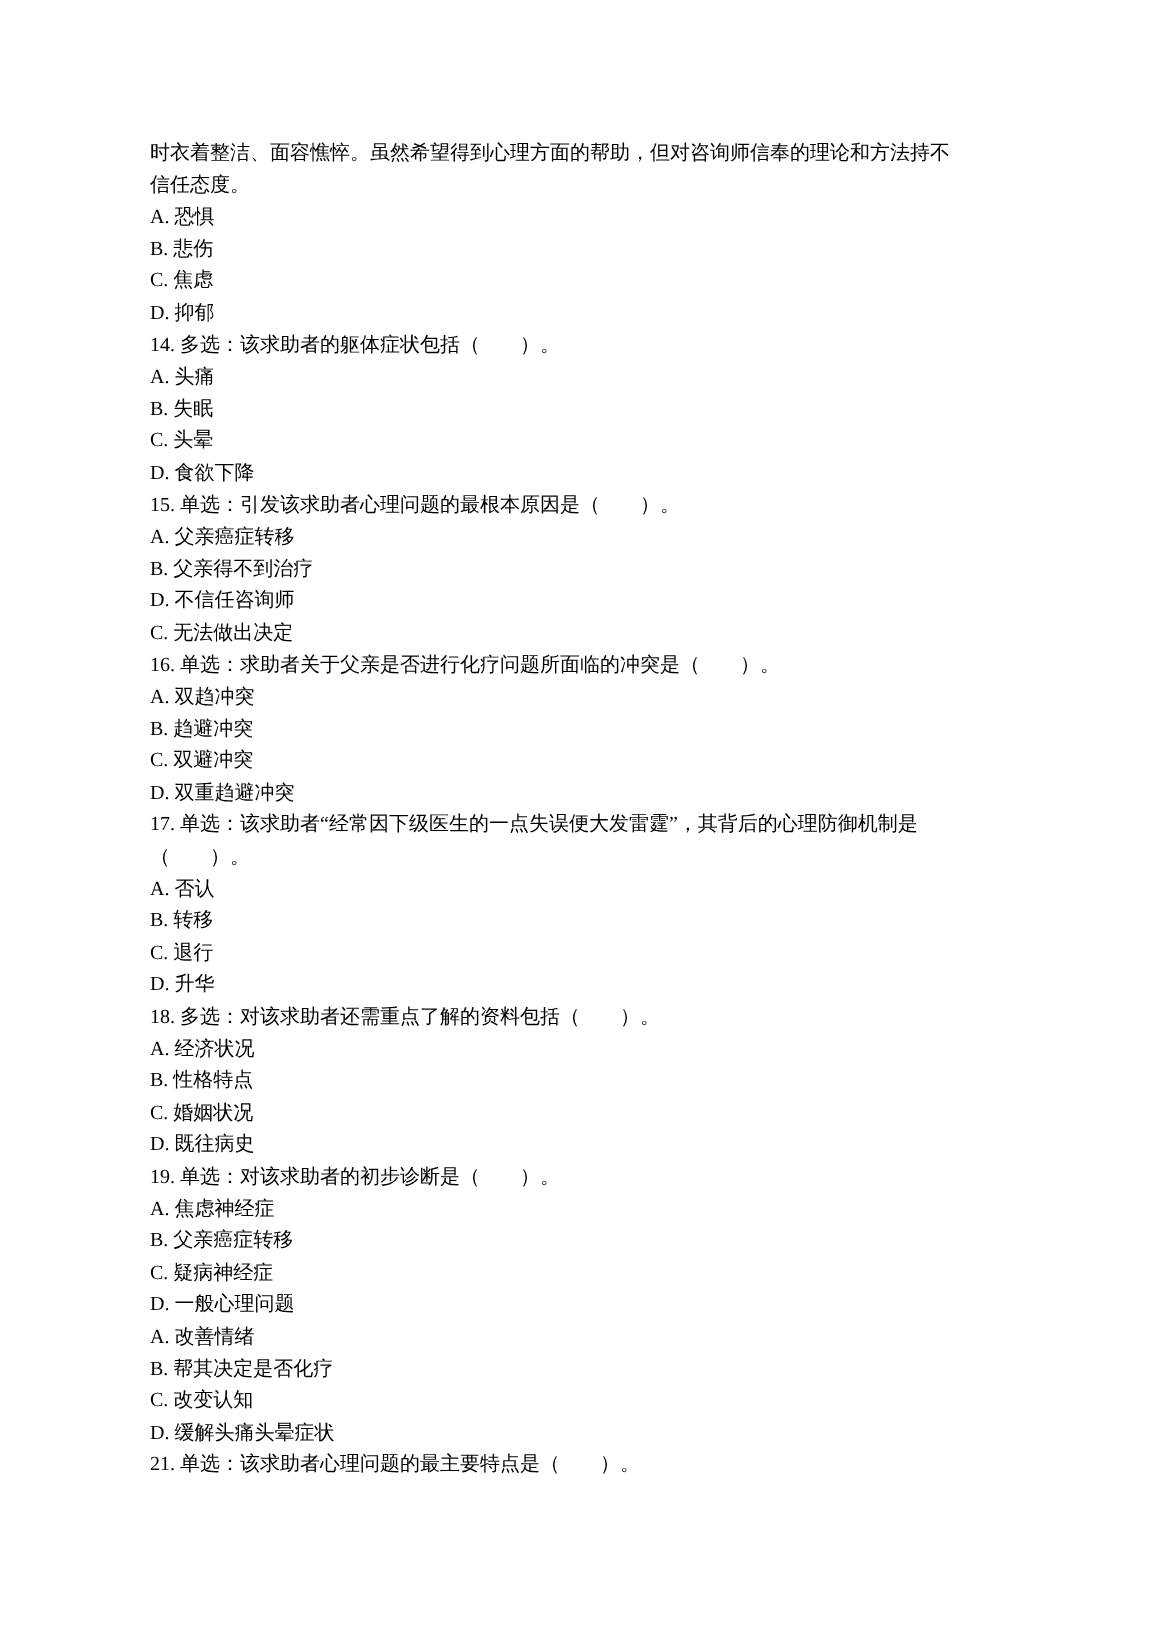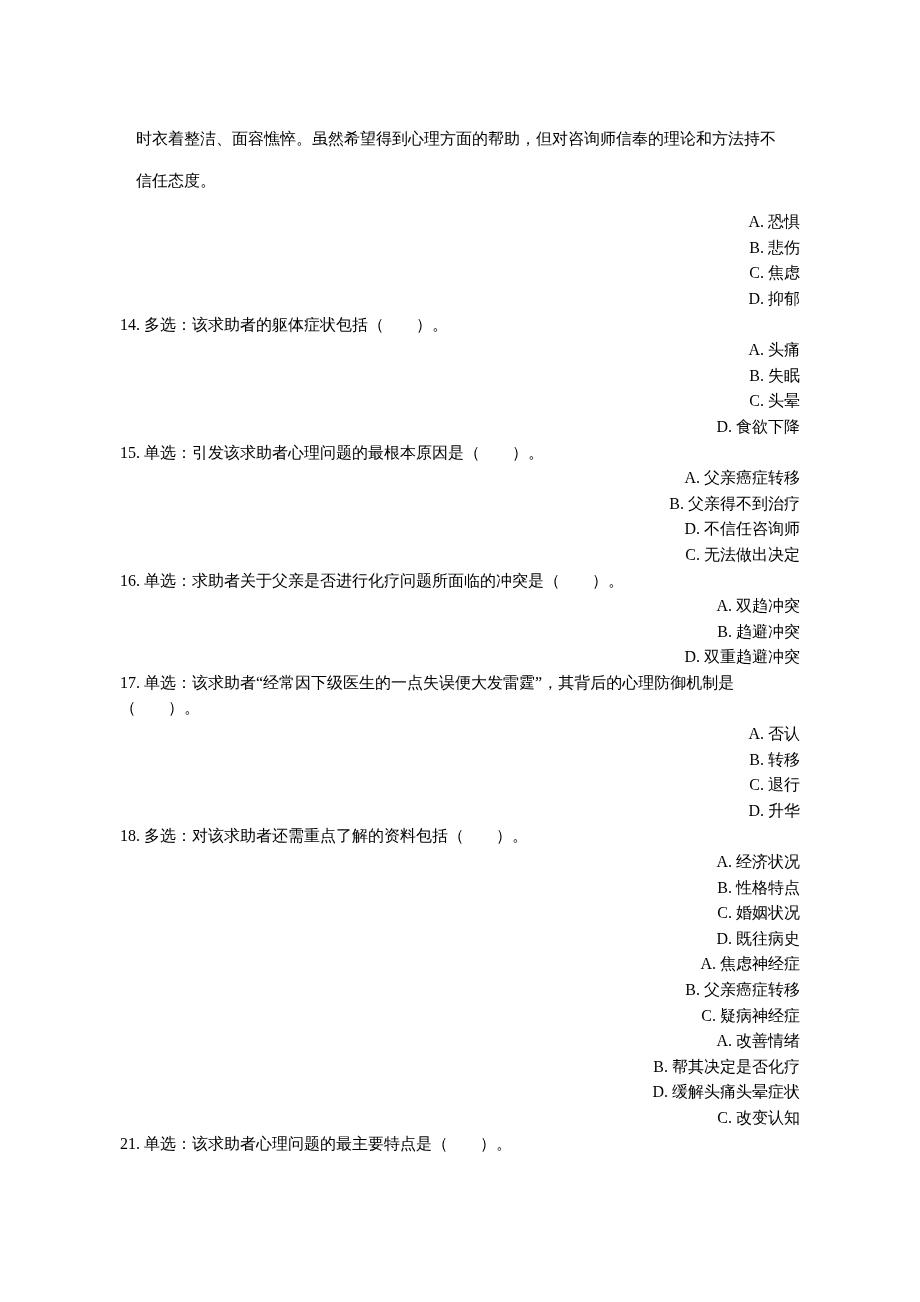--- a/index.html
+++ b/index.html
@@ -12,28 +12,27 @@
     line-height: 1.6;
   }
   .page {
     width: 920px;
     min-height: 1302px;
     padding: 110px 120px 110px 120px;
     box-sizing: border-box;
   }
   .para {
     text-align: justify;
-    margin: 16px;
+    margin: 0;
   }
   .q {
     margin: 0;
   }
   .opt {
     margin: 0;
-    text-align: right;
   }
 </style>
 </head>
 <body>
 
 <div class="page">
   <p class="para">时衣着整洁、面容憔悴。虽然希望得到心理方面的帮助，但对咨询师信奉的理论和方法持不</p>
   <p class="para">信任态度。</p>
 
   <p class="opt">A. 恐惧</p>
@@ -49,37 +48,40 @@
 
   <p class="q">15. 单选：引发该求助者心理问题的最根本原因是（　　）。</p>
   <p class="opt">A. 父亲癌症转移</p>
   <p class="opt">B. 父亲得不到治疗</p>
   <p class="opt">D. 不信任咨询师</p>
   <p class="opt">C. 无法做出决定</p>
 
   <p class="q">16. 单选：求助者关于父亲是否进行化疗问题所面临的冲突是（　　）。</p>
   <p class="opt">A. 双趋冲突</p>
   <p class="opt">B. 趋避冲突</p>
+  <p class="opt">C. 双避冲突</p>
   <p class="opt">D. 双重趋避冲突</p>
 
   <p class="q">17. 单选：该求助者“经常因下级医生的一点失误便大发雷霆”，其背后的心理防御机制是（　　）。</p>
   <p class="opt">A. 否认</p>
   <p class="opt">B. 转移</p>
   <p class="opt">C. 退行</p>
   <p class="opt">D. 升华</p>
 
   <p class="q">18. 多选：对该求助者还需重点了解的资料包括（　　）。</p>
   <p class="opt">A. 经济状况</p>
   <p class="opt">B. 性格特点</p>
   <p class="opt">C. 婚姻状况</p>
   <p class="opt">D. 既往病史</p>
 
+  <p class="q">19. 单选：对该求助者的初步诊断是（　　）。</p>
   <p class="opt">A. 焦虑神经症</p>
   <p class="opt">B. 父亲癌症转移</p>
   <p class="opt">C. 疑病神经症</p>
+  <p class="opt">D. 一般心理问题</p>
 
   <p class="opt">A. 改善情绪</p>
   <p class="opt">B. 帮其决定是否化疗</p>
+  <p class="opt">C. 改变认知</p>
   <p class="opt">D. 缓解头痛头晕症状</p>
-  <p class="opt">C. 改变认知</p>
 
   <p class="q">21. 单选：该求助者心理问题的最主要特点是（　　）。</p>
 </div>
 
 </body></html>

